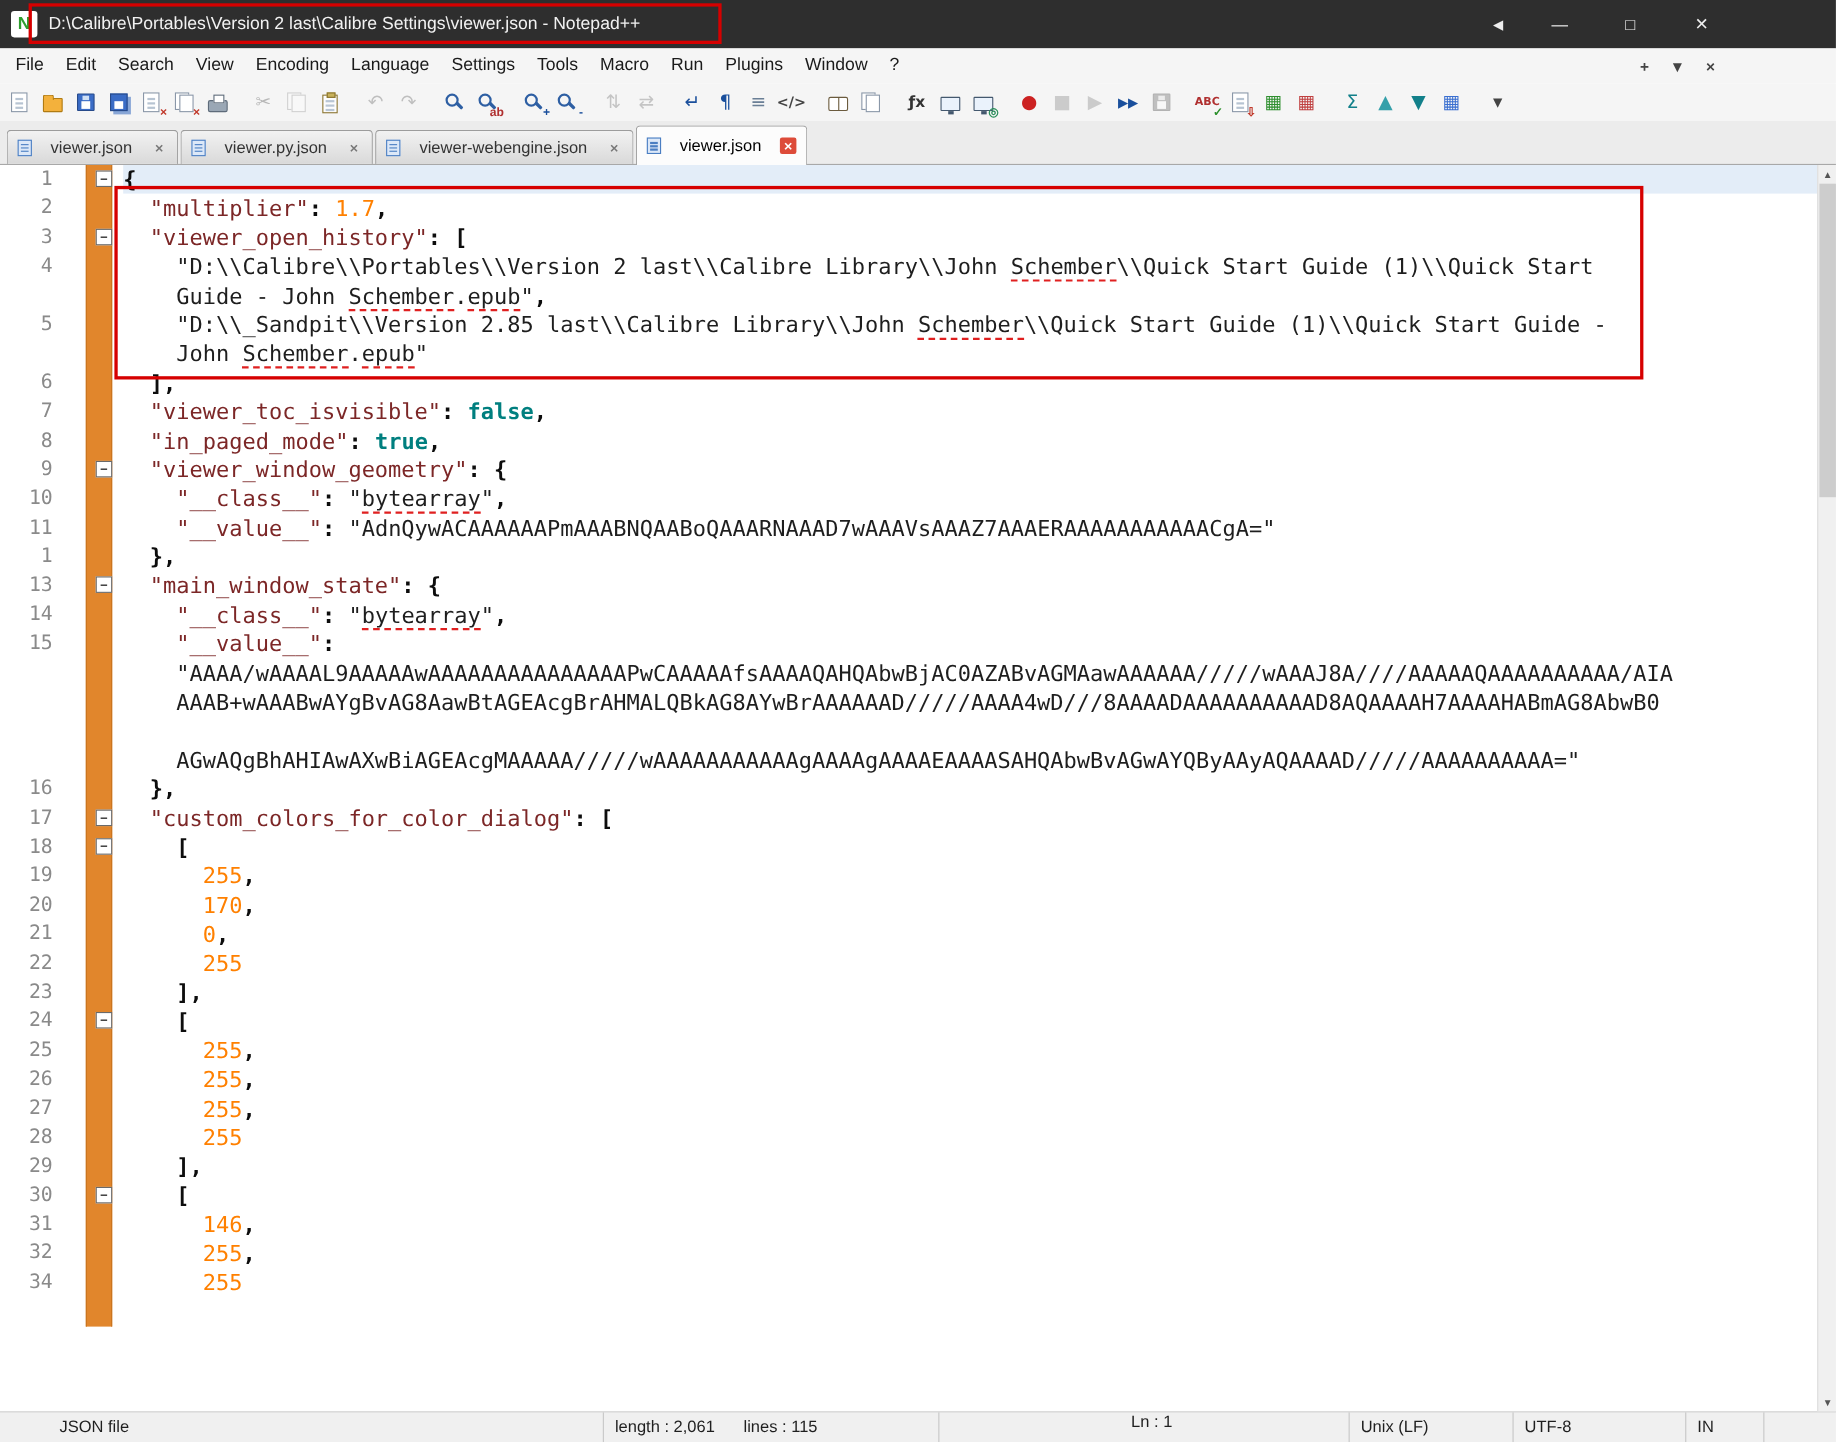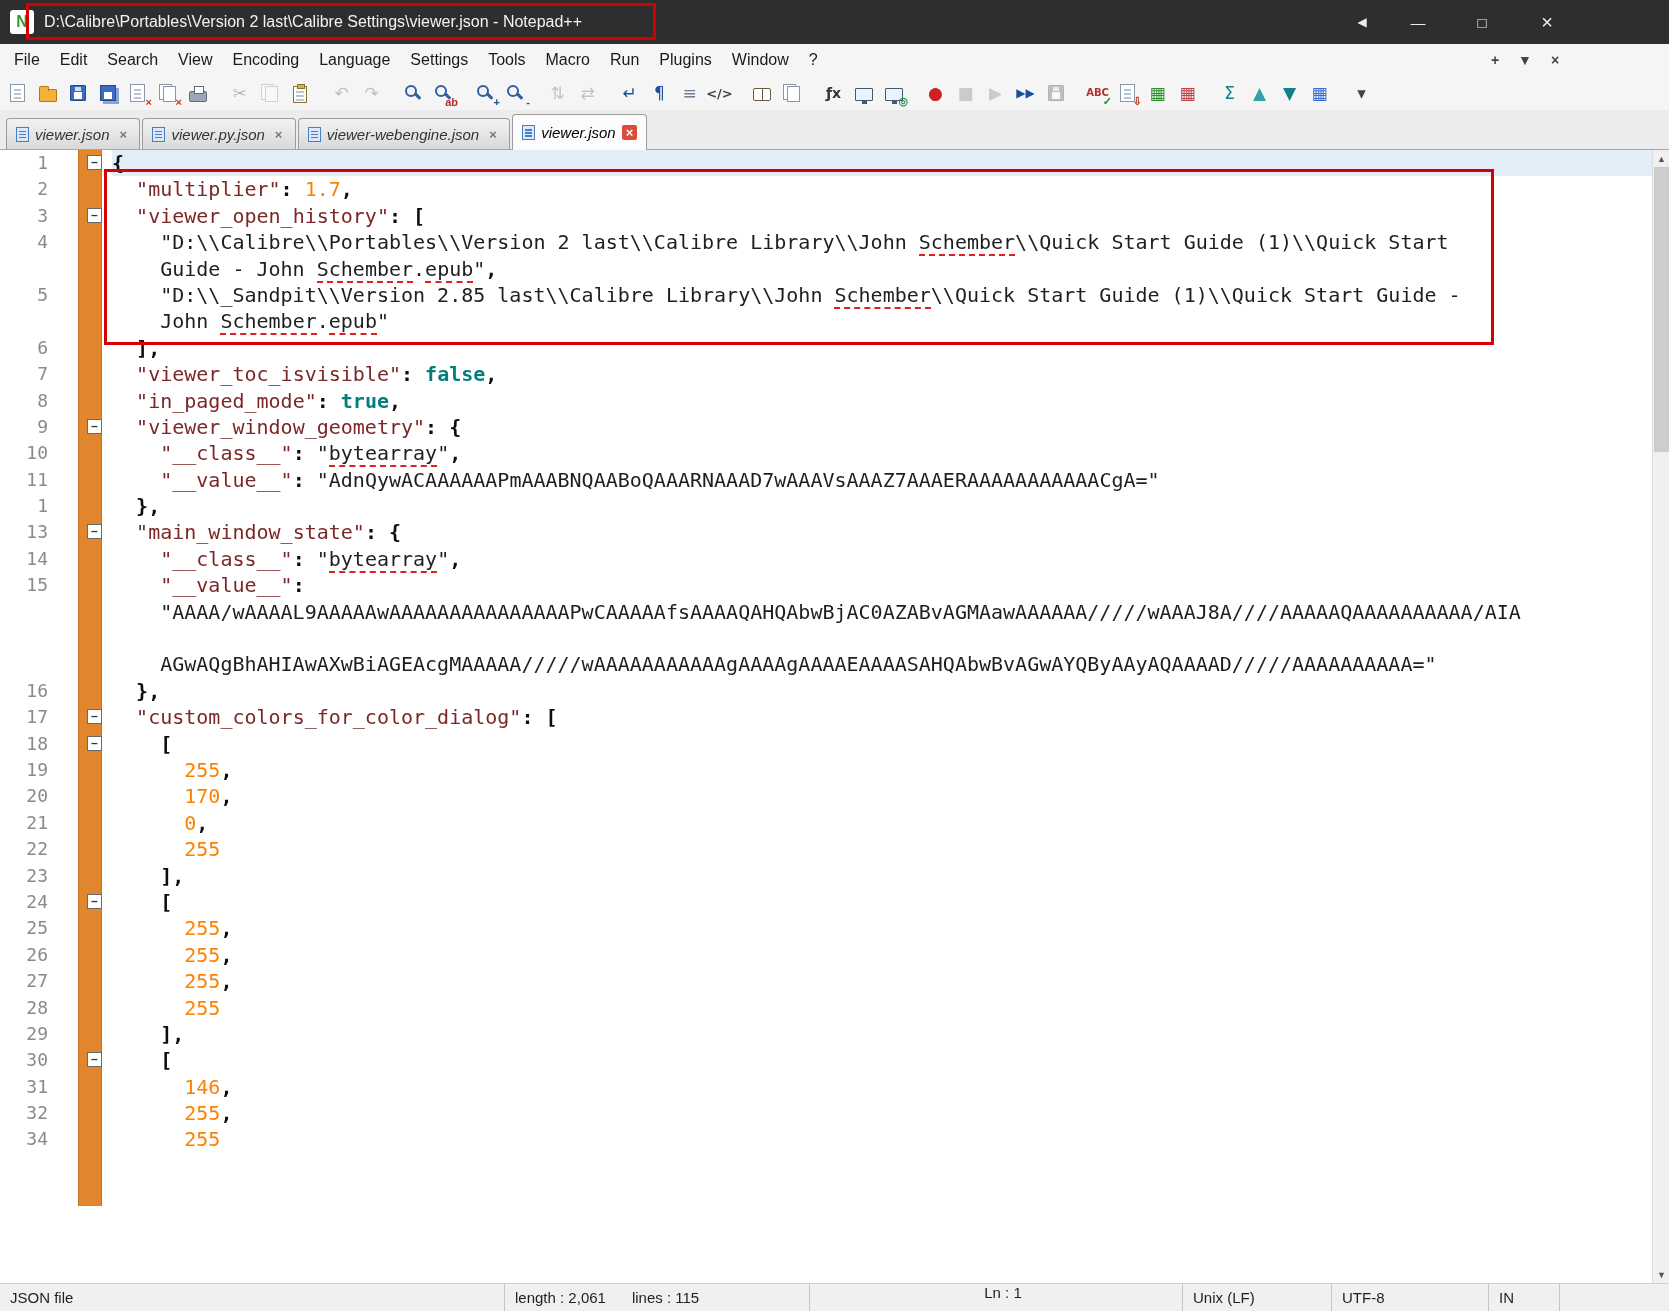--- a/index.html
+++ b/index.html
@@ -68,23 +68,23 @@
     background:#2e5fa3; transform:rotate(-45deg); border-radius:1px; }
   .ic-monitor { width:18px; height:13px; background:#eaf2fc; border:1.5px solid #44586e; border-radius:1px; margin-top:2px; }
   .ic-monitor::after { content:""; position:absolute; left:6px; bottom:-4px; width:5px; height:3px; background:#44586e; }
   .ic-book { width:18px; height:13px; background:#fff; border:1.5px solid #6b5b3e; border-radius:2px; margin-top:3px; }
   .ic-book::before { content:""; position:absolute; left:50%; top:0; bottom:0; width:1.5px; background:#6b5b3e; }
 
   
   .tabbar { position:absolute; left:0; top:110px; width:100%; height:40px;
     background:#ececec; display:flex; align-items:flex-end; padding-left:6px;
     border-bottom:1px solid #a8a8a8; }
-  .tab { display:flex; align-items:center; gap:6px; padding:0 9px; height:31px;
+  .tab { display:flex; align-items:center; gap:17px; padding:0 9px; height:31px;
     background:linear-gradient(#f2f2f2,#d9d9d9); border:1px solid #9c9c9c; border-bottom:none;
-    border-radius:4px 4px 0 0; margin-right:2px; font-size:15px; color:#333;font-style:italic; }
+    border-radius:4px 4px 0 0; margin-right:2px; font-size:15px; color:#333; }
   .tab.active { height:36px; background:#fcfcfc; color:#000; position:relative; z-index:2; margin-bottom:-1px; }
   .tab-icon { width:13px; height:15px; background:#dce8f8; border:1px solid #4a7ec2; position:relative; }
   .tab-icon::before { content:""; position:absolute; left:2px; right:2px; top:3px; height:1.5px;
     background:#4a7ec2; box-shadow:0 3px 0 #4a7ec2, 0 6px 0 #4a7ec2; }
   .tab-close { font-weight:bold; font-size:13px; color:#777; width:15px; height:15px;
     line-height:15px; text-align:center; }
   .tab.active .tab-close { background:#dd4b39; color:#fff; border-radius:2px; }
 
   
   .editor { position:absolute; left:0; top:150px; width:100%; height:1133px; background:#fff; }
@@ -114,21 +114,21 @@
   .varrow { width:17px; height:17px; display:flex; align-items:center; justify-content:center;
     color:#555; font-size:9px; }
   .varrow.down { position:absolute; bottom:0; }
   .vthumb { position:absolute; left:1px; top:17px; width:15px; height:285px; background:#cdcdcd; }
 
   
   .statusbar { position:absolute; left:0; bottom:0; width:100%; height:28px;
     background:#f0f0f0; border-top:1px solid #d0d0d0; display:flex; align-items:stretch;
     font-size:15px; color:#1f1f1f; }
   .ssec { display:flex; align-items:center; padding-left:10px; border-right:1px solid #c6c6c6; }
-  .s1{width:505px;} .s2{width:305px; gap:26px;} .s3{width:373px; gap:30px; padding-left:14px;flex-direction:column;}
+  .s1{width:505px;margin-left:44px;} .s2{width:305px; gap:26px;} .s3{width:373px; gap:30px; padding-left:14px;flex-direction:column;}
   .s4{width:149px;} .s5{width:157px;} .s6{width:71px;} .s7{flex:1; border-right:none;}
 </style>
 </head>
 <body>
 
 <div class="titlebar">
   <div class="app-logo">N</div>
   <div class="title-text">D:\Calibre\Portables\Version 2 last\Calibre Settings\viewer.json - Notepad++</div>
   <div class="win-controls">
     <div class="win-btn b1">◀</div>
@@ -393,20 +393,24 @@
       <div class="crow">
         <span class="lnum">15</span>
         <span class="ctext"><span class="sg-t">    </span><span class="sg-k">"__value__"</span><span class="sg-p">:</span></span>
       </div>
       <div class="crow">
         <span class="lnum"></span>
         <span class="ctext"><span class="sg-t">    </span><span class="sg-s">"AAAA/wAAAAL9AAAAAwAAAAAAAAAAAAAAAPwCAAAAAfsAAAAQAHQAbwBjAC0AZABvAGMAawAAAAAA/////wAAAJ8A////AAAAAQAAAAAAAAAA/AIA</span></span>
       </div>
       <div class="crow">
         <span class="lnum"></span>
+        <span class="ctext"><span class="sg-t">    </span><span class="sg-s">AAAB+wAAABwAYgBvAG8AawBtAGEAcgBrAHMALQBkAG8AYwBrAAAAAAD/////AAAA4wD///8AAAADAAAAAAAAAAD8AQAAAAH7AAAAHABmAG8AbwB0</span></span>
+      </div>
+      <div class="crow">
+        <span class="lnum"></span>
         <span class="ctext"><span class="sg-t">    </span></span>
       </div>
       <div class="crow">
         <span class="lnum"></span>
         <span class="ctext"><span class="sg-t">    </span><span class="sg-s">AGwAQgBhAHIAwAXwBiAGEAcgMAAAAA/////wAAAAAAAAAAAgAAAAgAAAAEAAAASAHQAbwBvAGwAYQByAAyAQAAAAD/////AAAAAAAAAA="</span></span>
       </div>
       <div class="crow">
         <span class="lnum">16</span>
         <span class="ctext"><span class="sg-t">  </span><span class="sg-p">},</span></span>
       </div>

